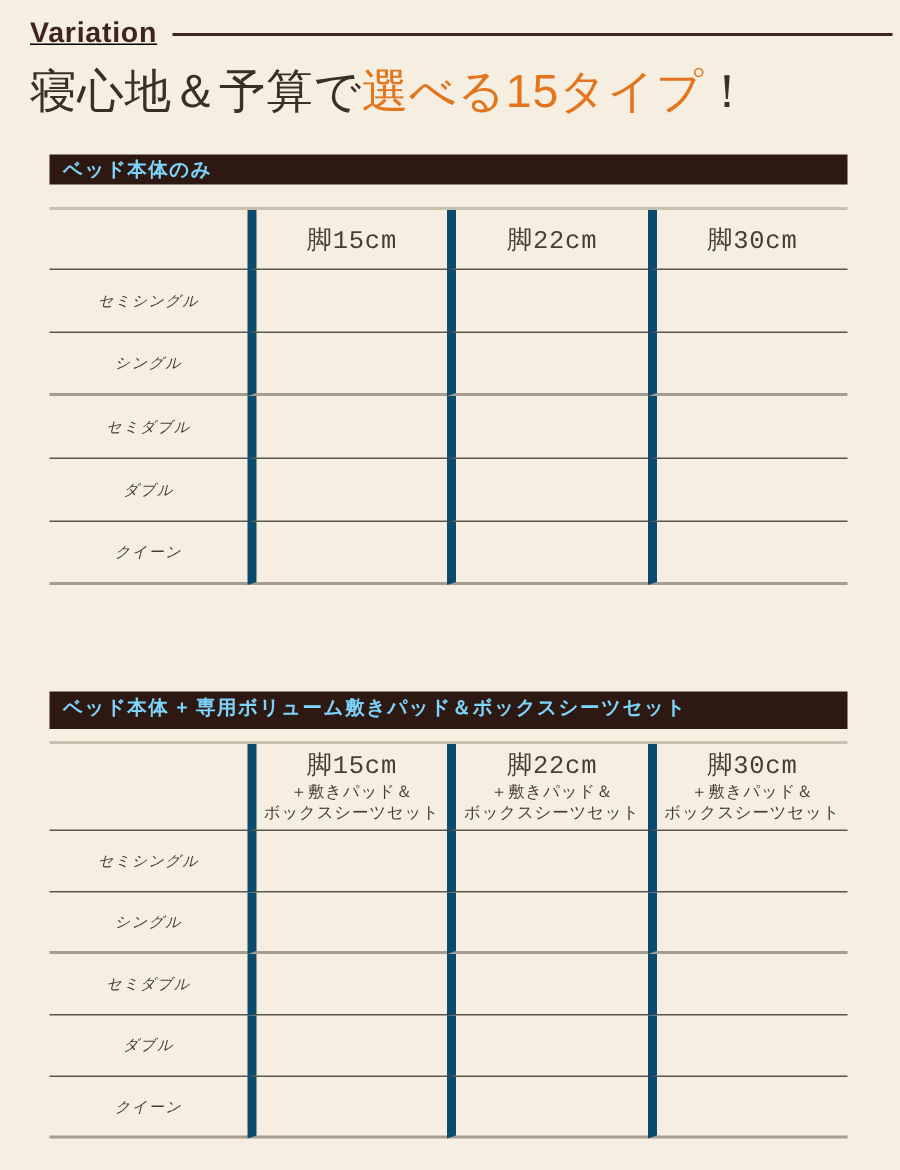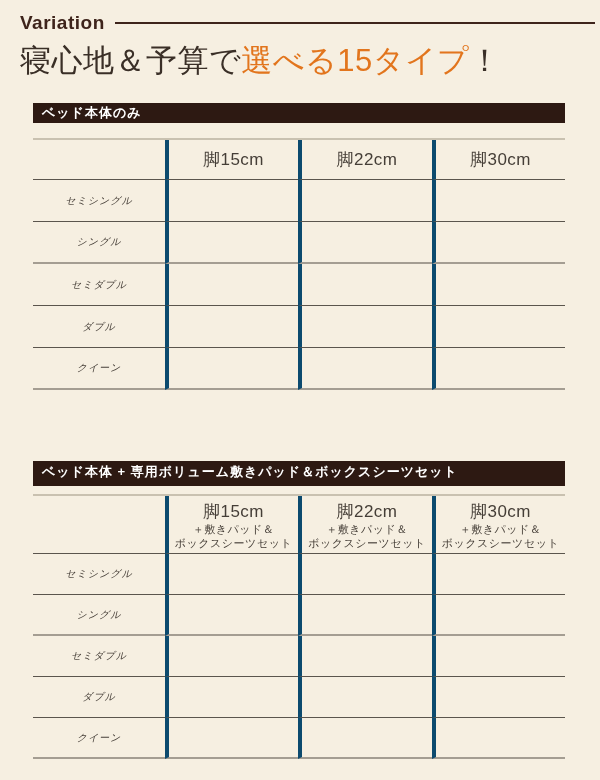--- a/index.html
+++ b/index.html
@@ -12,20 +12,21 @@
     overflow: hidden;
   }
 
   
   .variation-row {
     position: absolute;
     top: 10px; left: 20px; right: 5px;
     height: 26px;
     display: flex;
     align-items: center;
+    text-decoration: underline;
   }
   .variation-label {
     color: #3e241b;
     font-size: 19px;
     font-weight: bold;
     letter-spacing: 0.5px;
     white-space: nowrap;
   }
   .variation-line {
     flex: 1;
@@ -55,21 +56,21 @@
     white-space: nowrap;
   }
 
   
   .banner {
     position: absolute;
     left: 33px;
     width: 532px;
     box-sizing: border-box;
     background: #2d1912;
-    color: #ffffff;
+    color: #7dd3fc;
     font-weight: bold;
     padding-left: 9px;
     letter-spacing: 1px;
     white-space: nowrap;
   }
   .banner1 { top: 103px; height: 20px; line-height: 20px; font-size: 13px; }
   .banner2 { top: 461px; height: 25px; line-height: 21px; font-size: 13px; }
 
   
   .vtable {
@@ -85,21 +86,21 @@
   .table2 { top: 494px; grid-template-rows: 58px repeat(5, 41px); }
 
   .c {
     display: flex;
     align-items: center;
     justify-content: center;
     border-bottom: 1px solid #5b554d;
     box-sizing: border-box;
     color: #453e37;
   }
-  .vl { border-left: 4px solid #0c4a6e; }
+  .vl { border-left: 6px solid #0c4a6e; font-family: Liberation Mono, monospace; }
   .tb { border-bottom: 2px solid #a49d92; text-align: right; }   
   .lbl { font-size: 10px; letter-spacing: 1px; font-style: italic; }
   .hcell { font-size: 17px; letter-spacing: 0.5px; }
   .hdr2 {
     flex-direction: column;
     justify-content: center;
     padding-top: 2px;
   }
   .hdr2 .hsize { font-size: 17px; line-height: 21px; letter-spacing: 0.5px; }
   .hdr2 .hsub  { font-size: 11px; line-height: 14px; letter-spacing: 0.5px; }

